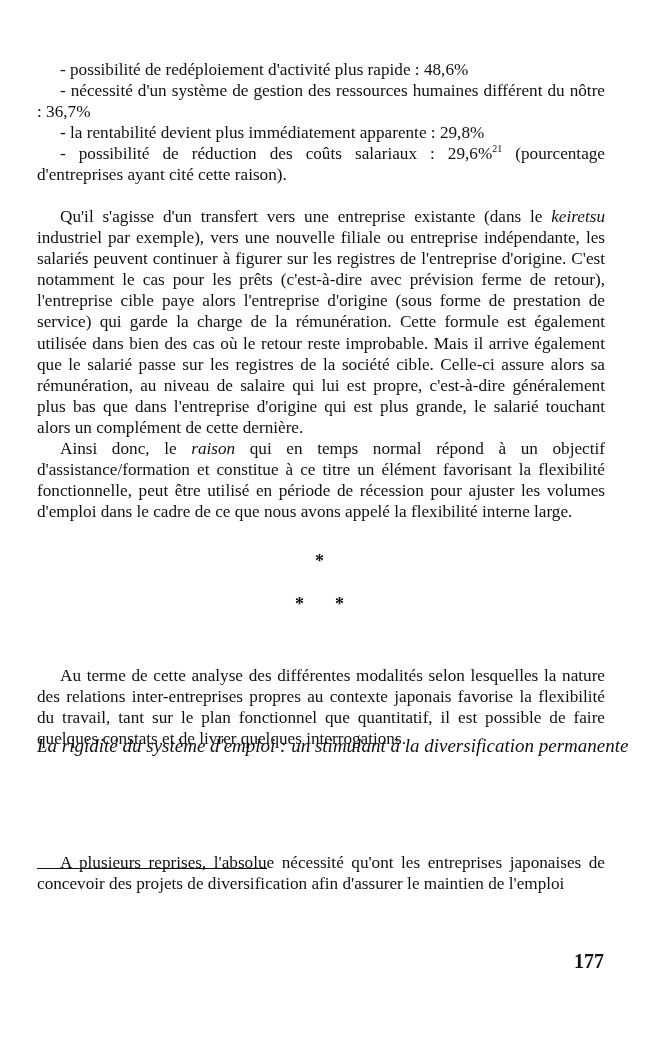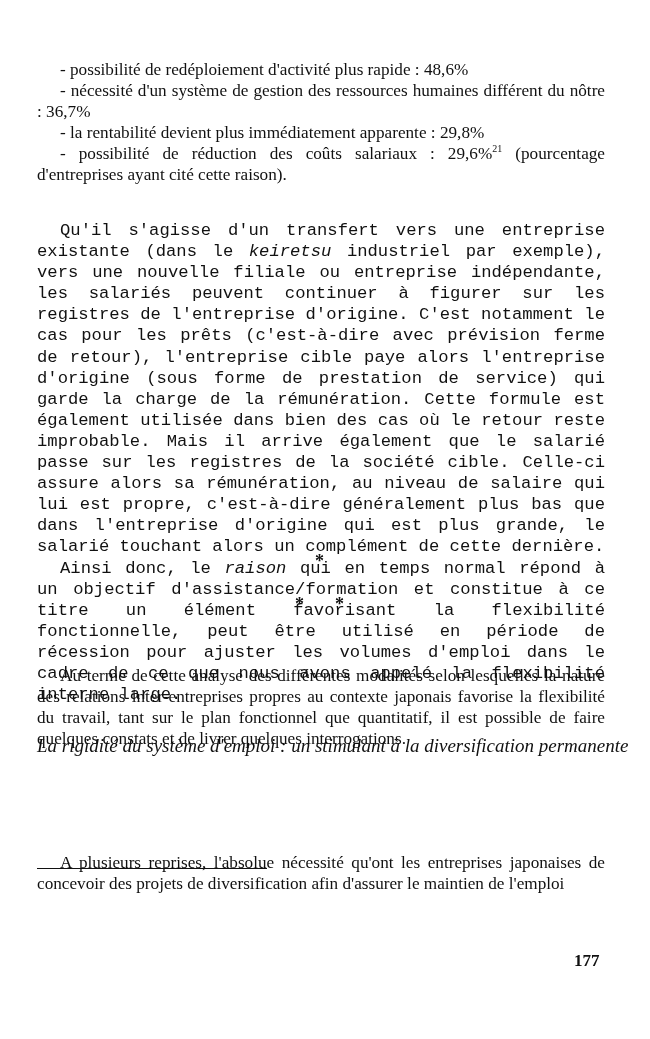--- a/index.html
+++ b/index.html
@@ -72,39 +72,39 @@
       width: 568px;
       font-size: 12.4px;
       line-height: 16px;
       margin: 0;
       white-space: nowrap;
     }
     .page-number {
       position: absolute;
       left: 574px;
       top: 951px;
-      font-size: 17px;
+      font-size: 20px;
       font-weight: bold;
       line-height: 20px;
     }
     em { font-style: italic; }
   </style>
 </head>
 <body>
 
 <div class="page">
 
   <div class="block" style="top:59px;">
     <p>- possibilité de redéploiement d'activité plus rapide : 48,6%</p>
     <p>- nécessité d'un système de gestion des ressources humaines différent du nôtre : 36,7%</p>
     <p>- la rentabilité devient plus immédiatement apparente : 29,8%</p>
     <p><span>- possibilité de réduction des coûts salariaux : 29,6%</span><sup>21</sup><span> (pourcentage d'entreprises ayant cité cette raison).</span></p>
   </div>
 
-  <div class="block" style="top:220px;font-family:Liberation Mono, monospace;">
+  <div class="block" style="top:206px;">
     <p><span>Qu'il s'agisse d'un transfert vers une entreprise existante (dans le </span><em>keiretsu</em><span> industriel par exemple), vers une nouvelle filiale ou entreprise indépendante, les salariés peuvent continuer à figurer sur les registres de l'entreprise d'origine. C'est notamment le cas pour les prêts (c'est-à-dire avec prévision ferme de retour), l'entreprise cible paye alors l'entreprise d'origine (sous forme de prestation de service) qui garde la charge de la rémunération. Cette formule est également utilisée dans bien des cas où le retour reste improbable. Mais il arrive également que le salarié passe sur les registres de la société cible. Celle-ci assure alors sa rémunération, au niveau de salaire qui lui est propre, c'est-à-dire généralement plus bas que dans l'entreprise d'origine qui est plus grande, le salarié touchant alors un complément de cette dernière.</span></p>
     <p><span>Ainsi donc, le </span><em>raison</em><span> qui en temps normal répond à un objectif d'assistance/formation et constitue à ce titre un élément favorisant la flexibilité fonctionnelle, peut être utilisé en période de récession pour ajuster les volumes d'emploi dans le cadre de ce que nous avons appelé la flexibilité interne large.</span></p>
   </div>
 
   <span class="asterisk" style="left:315px; top:552px;">*</span>
   <span class="asterisk" style="left:295px; top:595px;">*</span>
   <span class="asterisk" style="left:335px; top:595px;">*</span>
 
   <div class="block" style="top:665px;">
     <p>Au terme de cette analyse des différentes modalités selon lesquelles la nature des relations inter-entreprises propres au contexte japonais favorise la flexibilité du travail, tant sur le plan fonctionnel que quantitatif, il est possible de faire quelques constats et de livrer quelques interrogations.</p>

